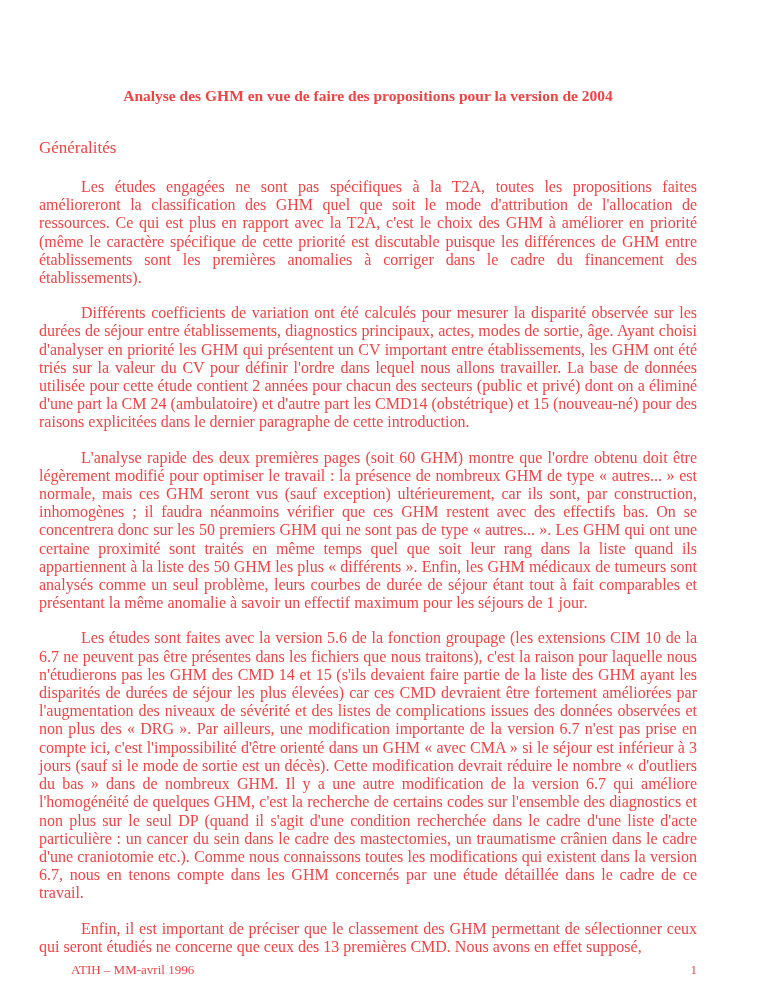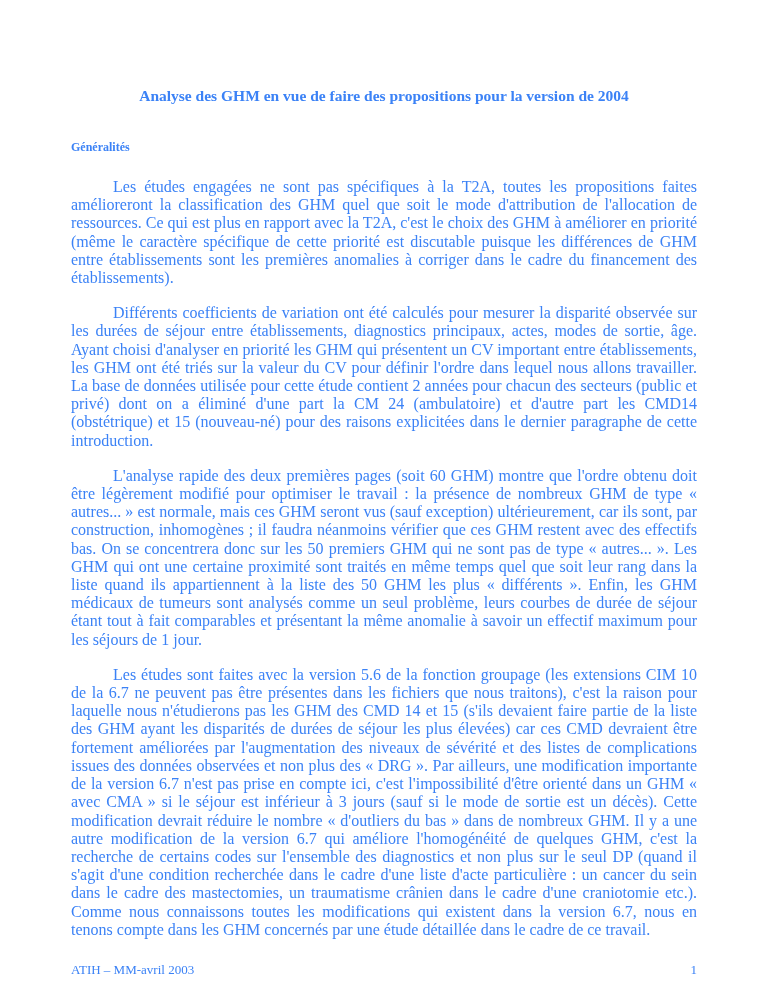--- a/index.html
+++ b/index.html
@@ -6,39 +6,39 @@
     margin: 0;
     padding: 0;
     background: #ffffff;
   }
   .page {
     position: relative;
     width: 768px;
     height: 994px;
     margin: 0 auto;
     background: #ffffff;
-    color: #3b82f6;
+    color: #ef4444;
     font-family: "Liberation Serif", "DejaVu Serif", serif;
     box-sizing: border-box;
-    padding: 84px 71px 0 71px;
+    padding: 84px 71px 0 39px;
     overflow: hidden;
   }
   .doc-title {
     font-size: 15.5px;
     font-weight: bold;
     text-align: center;
     line-height: 23px;
     margin: 0 0 0 0;
   }
   .doc-title .title-line {
     display: block;
   }
   .section-heading {
-    font-size: 12px;
-    font-weight: bold;
+    font-size: 17px;
+    font-weight: normal;
     margin: 31px 0 21px 0;
     line-height: 19px;
   }
   .body-paragraph {
     font-size: 16px;
     line-height: 18.2px;
     text-align: justify;
     text-indent: 42px;
     margin: 0 0 17px 0;
   }
@@ -66,19 +66,20 @@
   <h2 class="section-heading">Généralités</h2>
 
   <p class="body-paragraph">Les études engagées ne sont pas spécifiques à la T2A, toutes les propositions faites amélioreront la classification des GHM quel que soit le mode d'attribution de l'allocation de ressources. Ce qui est plus en rapport avec la T2A, c'est le choix des GHM à améliorer en priorité (même le caractère spécifique de cette priorité est discutable puisque les différences de GHM entre établissements sont les premières anomalies à corriger dans le cadre du financement des établissements).</p>
 
   <p class="body-paragraph">Différents coefficients de variation ont été calculés pour mesurer la disparité observée sur les durées de séjour entre établissements, diagnostics principaux, actes, modes de sortie, âge. Ayant choisi d'analyser en priorité les GHM qui présentent un CV important entre établissements, les GHM ont été triés sur la valeur du CV pour définir l'ordre dans lequel nous allons travailler. La base de données utilisée pour cette étude contient 2 années pour chacun des secteurs (public et privé) dont on a éliminé d'une part la CM 24 (ambulatoire) et d'autre part les CMD14 (obstétrique) et 15 (nouveau-né) pour des raisons explicitées dans le dernier paragraphe de cette introduction.</p>
 
   <p class="body-paragraph">L'analyse rapide des deux premières pages (soit 60 GHM) montre que l'ordre obtenu doit être légèrement modifié pour optimiser le travail : la présence de nombreux GHM de type « autres... » est normale, mais ces GHM seront vus (sauf exception) ultérieurement, car ils sont, par construction, inhomogènes ; il faudra néanmoins vérifier que ces GHM restent avec des effectifs bas. On se concentrera donc sur les 50 premiers GHM qui ne sont pas de type « autres... ». Les GHM qui ont une certaine proximité sont traités en même temps quel que soit leur rang dans la liste quand ils appartiennent à la liste des 50 GHM les plus « différents ». Enfin, les GHM médicaux de tumeurs sont analysés comme un seul problème, leurs courbes de durée de séjour étant tout à fait comparables et présentant la même anomalie à savoir un effectif maximum pour les séjours de 1 jour.</p>
 
   <p class="body-paragraph">Les études sont faites avec la version 5.6 de la fonction groupage (les extensions CIM 10 de la 6.7 ne peuvent pas être présentes dans les fichiers que nous traitons), c'est la raison pour laquelle nous n'étudierons pas les GHM des CMD 14 et 15 (s'ils devaient faire partie de la liste des GHM ayant les disparités de durées de séjour les plus élevées) car ces CMD devraient être fortement améliorées par l'augmentation des niveaux de sévérité et des listes de complications issues des données observées et non plus des « DRG ». Par ailleurs, une modification importante de la version 6.7 n'est pas prise en compte ici, c'est l'impossibilité d'être orienté dans un GHM « avec CMA » si le séjour est inférieur à 3 jours (sauf si le mode de sortie est un décès). Cette modification devrait réduire le nombre « d'outliers du bas » dans de nombreux GHM. Il y a une autre modification de la version 6.7 qui améliore l'homogénéité de quelques GHM, c'est la recherche de certains codes sur l'ensemble des diagnostics et non plus sur le seul DP (quand il s'agit d'une condition recherchée dans le cadre d'une liste d'acte particulière : un cancer du sein dans le cadre des mastectomies, un traumatisme crânien dans le cadre d'une craniotomie etc.). Comme nous connaissons toutes les modifications qui existent dans la version 6.7, nous en tenons compte dans les GHM concernés par une étude détaillée dans le cadre de ce travail.</p>
 
+  <p class="body-paragraph">Enfin, il est important de préciser que le classement des GHM permettant de sélectionner ceux qui seront étudiés ne concerne que ceux des 13 premières CMD. Nous avons en effet supposé,</p>
 
   <div class="page-footer">
-    <span>ATIH – MM-avril 2003</span>
+    <span>ATIH – MM-avril 1996</span>
     <span>1</span>
   </div>
 
 </div>
 
 </body></html>

